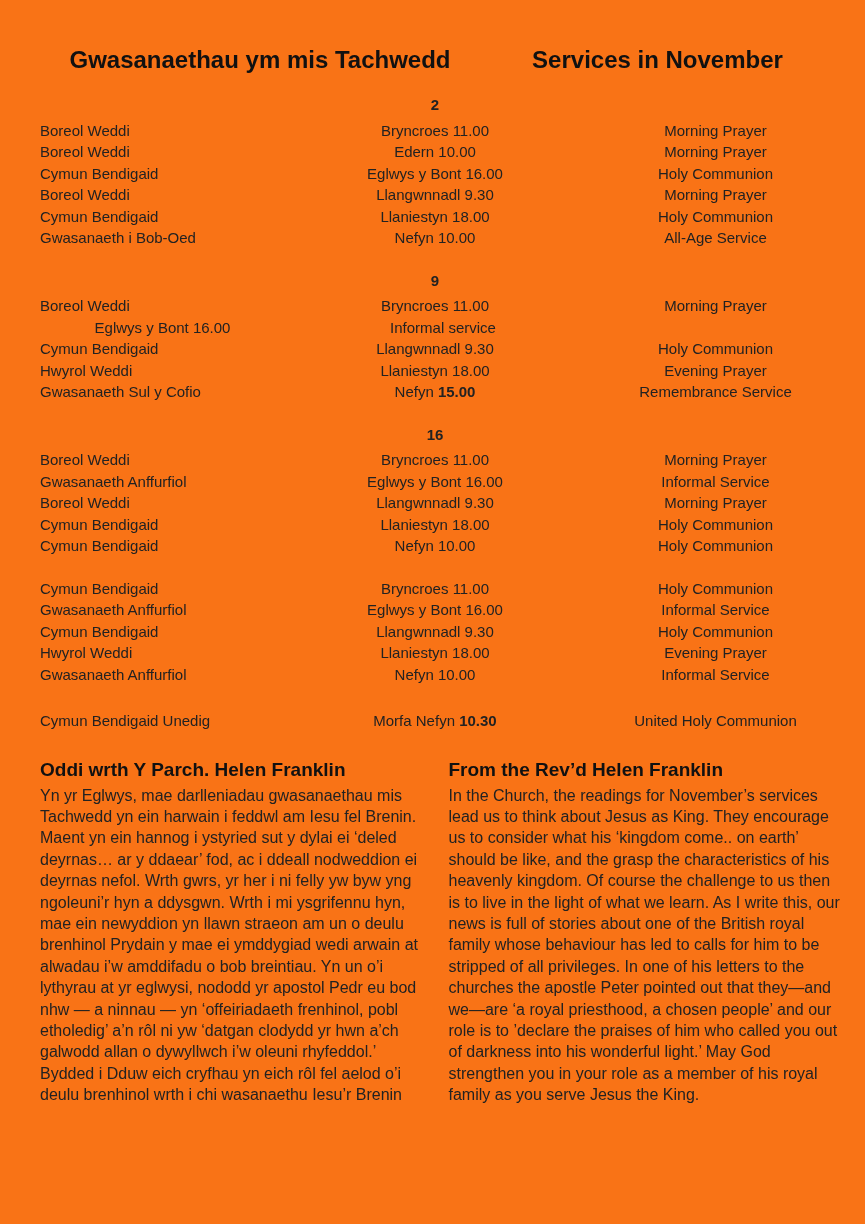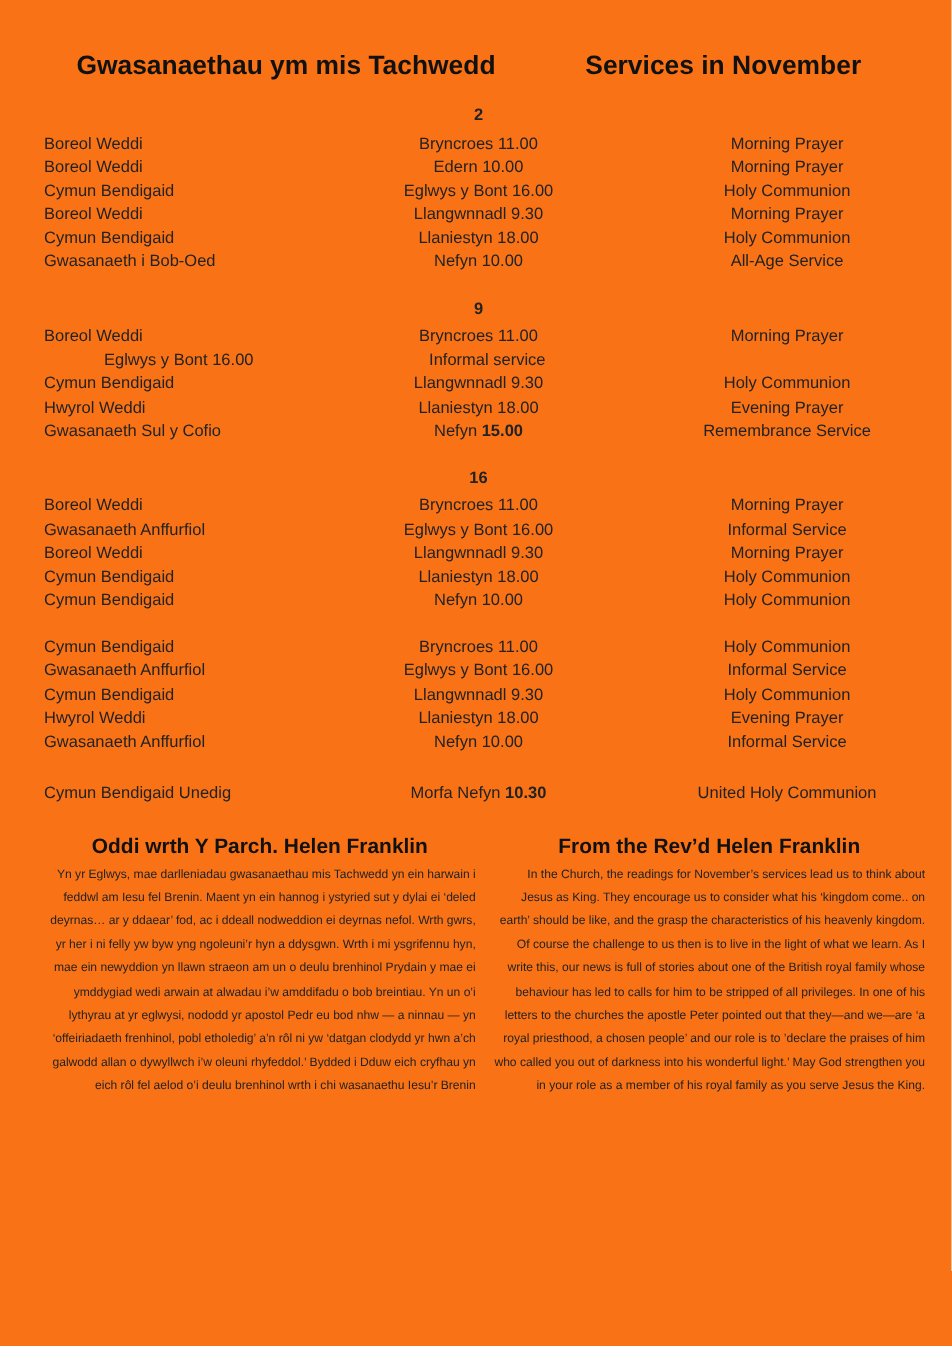--- a/index.html
+++ b/index.html
@@ -44,31 +44,30 @@
   .c-eng { text-align: center; padding-left: 16px; }
   .em { font-weight: bold; }
   .letters {
     display: grid;
     grid-template-columns: 1fr 1fr;
     gap: 16px;
     padding: 0 24px 0 40px;
     margin-top: 26px;
   }
   .letter-title {
-    text-align: center;
     font-size: 19px;
     font-weight: bold;
     color: #111111;
     line-height: 24px;
     margin-bottom: 3px;
   }
   .letter-body {
-    font-size: 11px;
+    font-size: 16px;
     line-height: 21.4px;
-    text-align: right;
+    text-align: left;
   }
 </style>
 </head>
 <body>
 
 <div class="page">
 
   <div class="main-titles">
     <div class="main-title">Gwasanaethau ym mis Tachwedd</div>
     <div class="main-title">Services in November</div>

